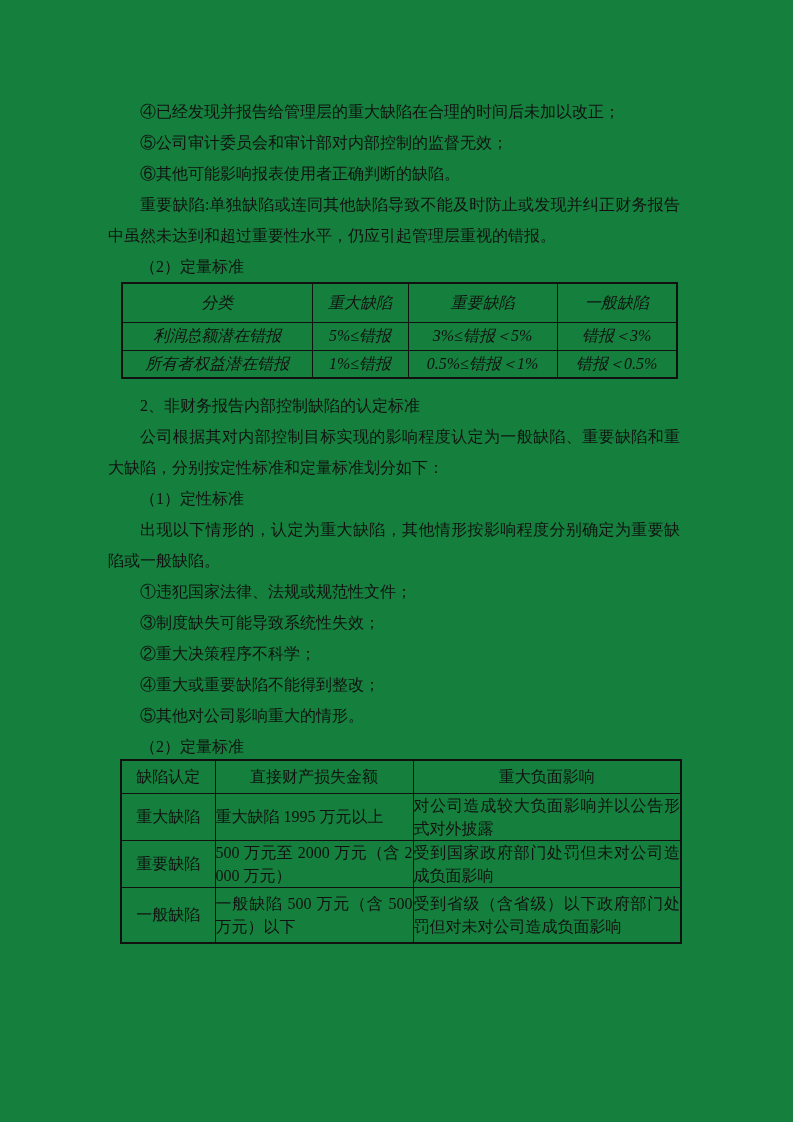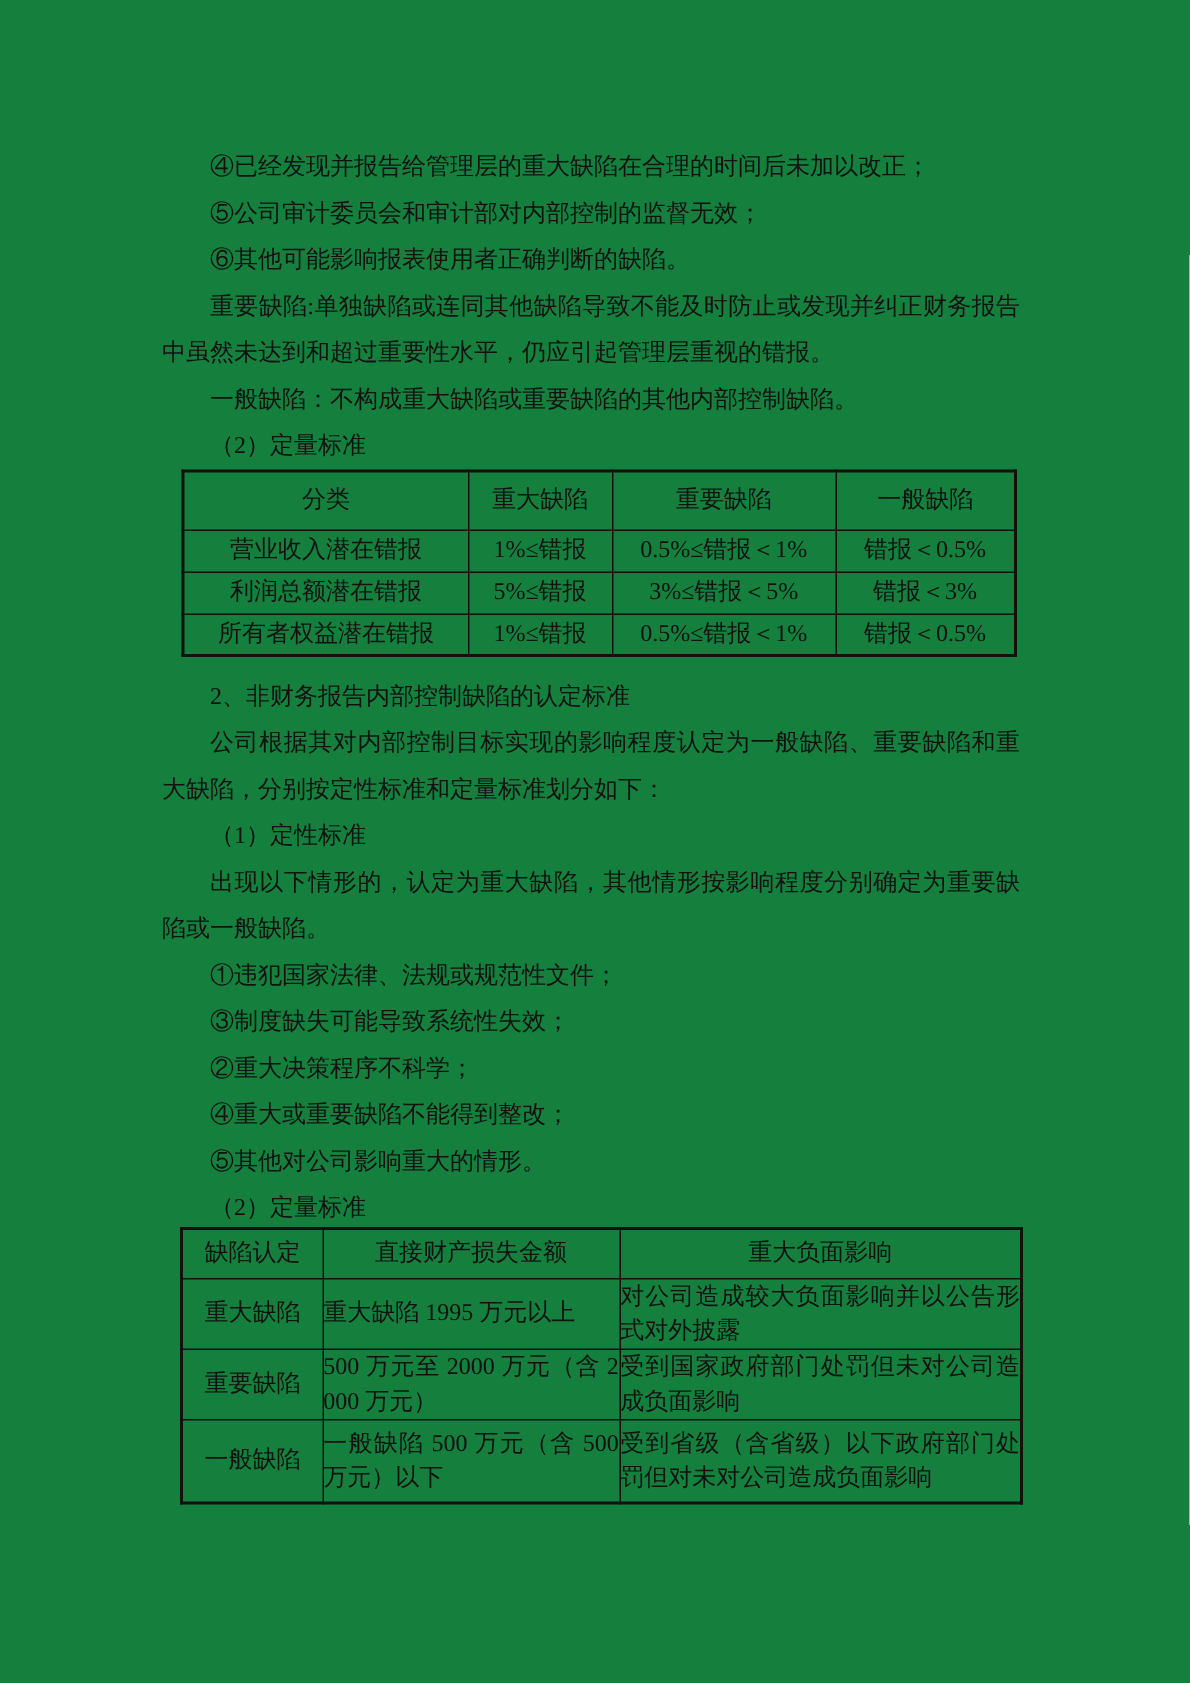--- a/index.html
+++ b/index.html
@@ -34,21 +34,21 @@
   }
   table.doc-table th, table.doc-table td {
     border: 1px solid #111111;
     font-weight: normal;
     font-size: 16px;
     padding: 0;
     vertical-align: middle;
     word-break: break-all;
   }
   
-  .t1 { width: 555px; margin: 0 0 11px 13px; }
+  .t1 { width: 555px; margin: 0 0 11px 13px; font-style: italic; }
   .t1 th, .t1 td { text-align: center; line-height: 24px; }
   .t1 thead tr { height: 39px; }
   .t1 tbody tr { height: 28px; }
   
   .t2 { width: 560px; margin: -3px 0 0 12px; }
   .t2 th { height: 33px; text-align: center; line-height: 22px; }
   .t2 td { line-height: 23px; padding: 1px 2px; }
   .t2 td.c0 { text-align: center; }
   .t2 td.c1, .t2 td.c2 { text-align: justify; }
   .t2 tbody tr.r0 { height: 44px; }
@@ -58,45 +58,38 @@
 </head>
 <body>
 
 <div class="page">
   <div class="content">
 
     <p class="doc-par">④已经发现并报告给管理层的重大缺陷在合理的时间后未加以改正；</p>
     <p class="doc-par">⑤公司审计委员会和审计部对内部控制的监督无效；</p>
     <p class="doc-par">⑥其他可能影响报表使用者正确判断的缺陷。</p>
     <p class="doc-par">重要缺陷:单独缺陷或连同其他缺陷导致不能及时防止或发现并纠正财务报告中虽然未达到和超过重要性水平，仍应引起管理层重视的错报。</p>
-    <p class="doc-par">一般缺陷：不构成重大缺陷或重要缺陷的其他内部控制缺陷。</p>
     <p class="doc-par">（2）定量标准</p>
 
     <table class="doc-table t1">
       <colgroup>
         <col style="width:190px">
           <col style="width:96px">
           <col style="width:149px">
           <col style="width:120px">
       </colgroup>
       <thead>
         <tr>
           <th>分类</th>
           <th>重大缺陷</th>
           <th>重要缺陷</th>
           <th>一般缺陷</th>
         </tr>
       </thead>
       <tbody>
-        <tr>
-          <td>营业收入潜在错报</td>
-          <td>1%≤错报</td>
-          <td>0.5%≤错报＜1%</td>
-          <td>错报＜0.5%</td>
-        </tr>
         <tr>
           <td>利润总额潜在错报</td>
           <td>5%≤错报</td>
           <td>3%≤错报＜5%</td>
           <td>错报＜3%</td>
         </tr>
         <tr>
           <td>所有者权益潜在错报</td>
           <td>1%≤错报</td>
           <td>0.5%≤错报＜1%</td>

